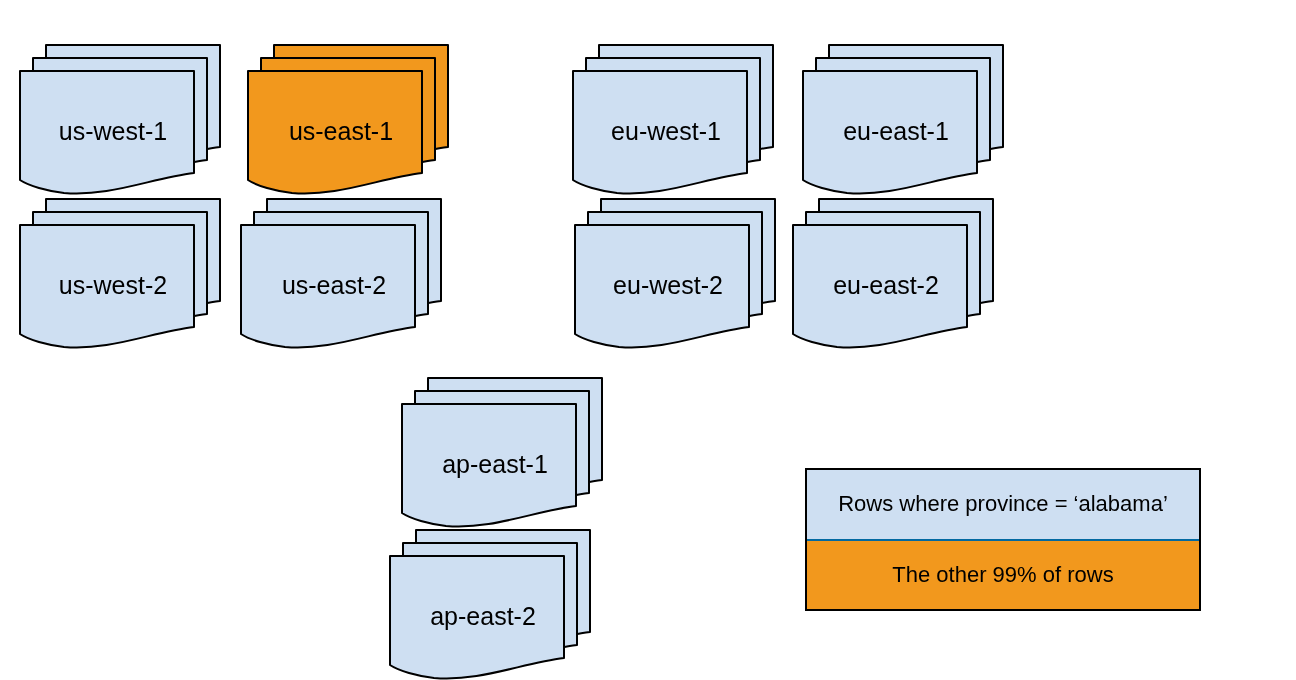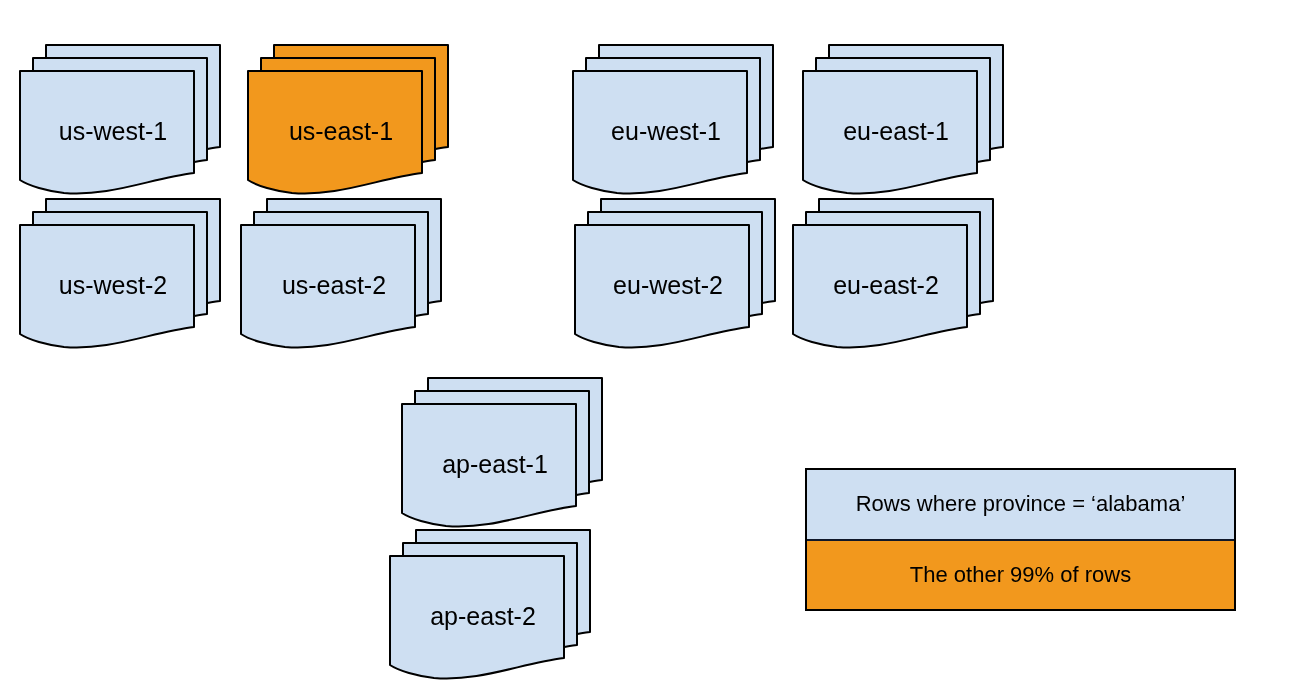--- a/index.html
+++ b/index.html
@@ -35,21 +35,21 @@
   .legend-row {
     flex: 1;
     display: flex;
     align-items: center;
     justify-content: center;
     box-sizing: border-box;
     font-size: 22px;
     color: #000000;
   }
   .legend-row + .legend-row {
-    border-top: 2px solid #0f172a;
+    border-top: 2px solid #0369a1;
   }
 </style>
 </head>
 <body>
 
 <div class="canvas">
   <div id="stacks-layer">
       <svg class="stack" width="202" height="150" viewBox="0 0 202 150" style="left: 20px; top: 17px;">
         <path d="M0,0 H174 V102 C132,107 90,126 44,122 C27,120 9,115 0,109 Z" transform="translate(26,0)" fill="#cedff2" stroke="#000000"></path>
         <path d="M0,0 H174 V102 C132,107 90,126 44,122 C27,120 9,115 0,109 Z" transform="translate(13,13)" fill="#cedff2" stroke="#000000"></path>
@@ -104,21 +104,21 @@
         <path d="M0,0 H174 V102 C132,107 90,126 44,122 C27,120 9,115 0,109 Z" transform="translate(0,26)" fill="#cedff2" stroke="#000000"></path>
         <text x="93" y="95" text-anchor="middle" fill="#000000">ap-east-1</text>
       </svg>
       <svg class="stack" width="202" height="150" viewBox="0 0 202 150" style="left: 390px; top: 502px;">
         <path d="M0,0 H174 V102 C132,107 90,126 44,122 C27,120 9,115 0,109 Z" transform="translate(26,0)" fill="#cedff2" stroke="#000000"></path>
         <path d="M0,0 H174 V102 C132,107 90,126 44,122 C27,120 9,115 0,109 Z" transform="translate(13,13)" fill="#cedff2" stroke="#000000"></path>
         <path d="M0,0 H174 V102 C132,107 90,126 44,122 C27,120 9,115 0,109 Z" transform="translate(0,26)" fill="#cedff2" stroke="#000000"></path>
         <text x="93" y="95" text-anchor="middle" fill="#000000">ap-east-2</text>
       </svg>
     </div>
-  <div id="legend" class="legend" style="left: 805px; top: 440px; width: 431px; height: 143px;">
+  <div id="legend" class="legend" style="left: 805px; top: 440px; width: 396px; height: 143px;">
       <div class="legend-row" style="background: rgb(206, 223, 242);">
         <span>Rows where province = ‘alabama’</span>
       </div>
       <div class="legend-row" style="background: rgb(242, 152, 29);">
         <span>The other 99% of rows</span>
       </div>
     </div>
 </div>
 
 </body></html>

